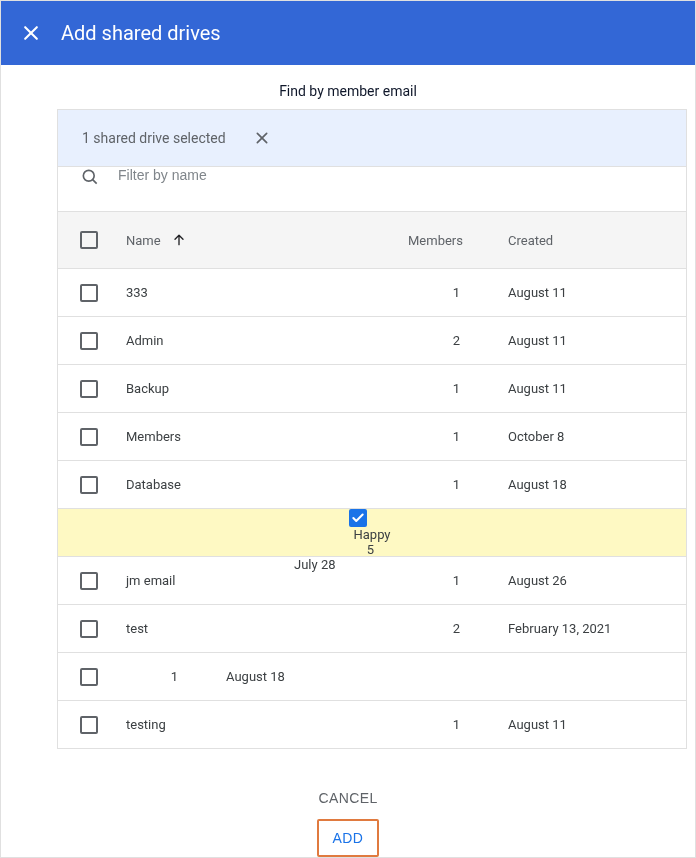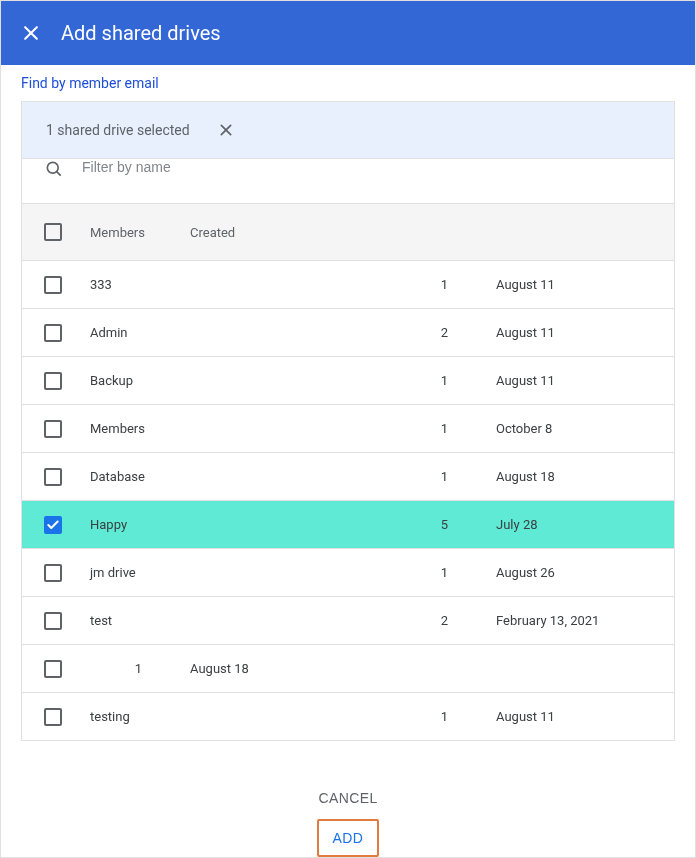--- a/index.html
+++ b/index.html
@@ -34,29 +34,31 @@
       align-items: center;
       justify-content: center;
       cursor: pointer;
       color: #fff;
     }
     .header-title {
       font-size: 20px;
       font-weight: 400;
     }
     .email-search {
-      padding: 10px 20px 10px 20px;
-      color: #1d4ed8;
+      padding: 18px 20px 10px 20px;
+      color: #0f172a;
       font-size: 14px;
+      text-align: center;
     }
     .content {
-      padding: 0 20px;
+      padding: 0 8px;
       flex: 1;
       display: flex;
       flex-direction: column;
+      margin-left: 48px;
     }
     .panel {
       border: 1px solid #e0e0e0;
     }
     .selection-bar {
       background: #e8f0fe;
       height: 56px;
       display: flex;
       align-items: center;
       padding: 0 24px;
@@ -133,21 +135,22 @@
     #rows .row {
       height: 48px;
       display: flex;
       align-items: center;
       padding: 0 22px;
       border-top: 1px solid #e0e0e0;
       font-size: 13px;
       color: #3c4043;
     }
     #rows .row.selected {
-      background: #5eead4;
+      background: #fef9c3;
+      flex-direction: column;
     }
     #rows .row .col-created,
     #rows .row .col-members { color: #3c4043; }
     .footer {
       height: 66px;
       display: flex;
       align-items: center;
       justify-content: flex-end;
       padding: 0 16px;
       gap: 4px;
@@ -204,20 +207,27 @@
             <circle cx="10.5" cy="10.5" r="6.5"></circle>
             <line x1="20" y1="20" x2="15.2" y2="15.2"></line>
           </svg>
         <input class="filter-input" type="text" placeholder="Filter by name" style="">
       </div>
 
       <div class="table-header">
         <div class="col-check">
           <div class="checkbox"></div>
         </div>
+        <div class="col-name">
+          <span>Name</span>
+          <svg class="sort-arrow" viewBox="0 0 24 24" fill="none" stroke="currentColor" stroke-width="2" stroke-linecap="round" stroke-linejoin="round">
+              <line x1="12" y1="19" x2="12" y2="5"></line>
+              <polyline points="6 11 12 5 18 11"></polyline>
+            </svg>
+        </div>
         <div class="col-members">Members</div>
         <div class="col-created">Created</div>
       </div>
 
       <div id="rows">
           <div class="row">
             <div class="col-check">
               <div class="checkbox"></div>
             </div>
             <div class="col-name">333</div>
@@ -265,21 +275,21 @@
               </div>
             </div>
             <div class="col-name">Happy</div>
             <div class="col-members">5</div>
             <div class="col-created">July 28</div>
           </div>
           <div class="row">
             <div class="col-check">
               <div class="checkbox"></div>
             </div>
-            <div class="col-name">jm drive</div>
+            <div class="col-name">jm email</div>
             <div class="col-members">1</div>
             <div class="col-created">August 26</div>
           </div>
           <div class="row">
             <div class="col-check">
               <div class="checkbox"></div>
             </div>
             <div class="col-name">test</div>
             <div class="col-members">2</div>
             <div class="col-created">February 13, 2021</div>

